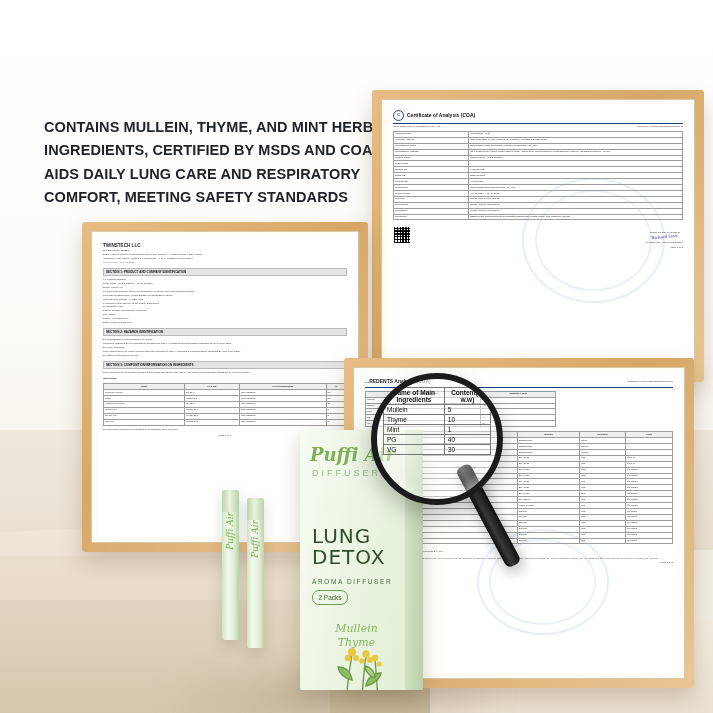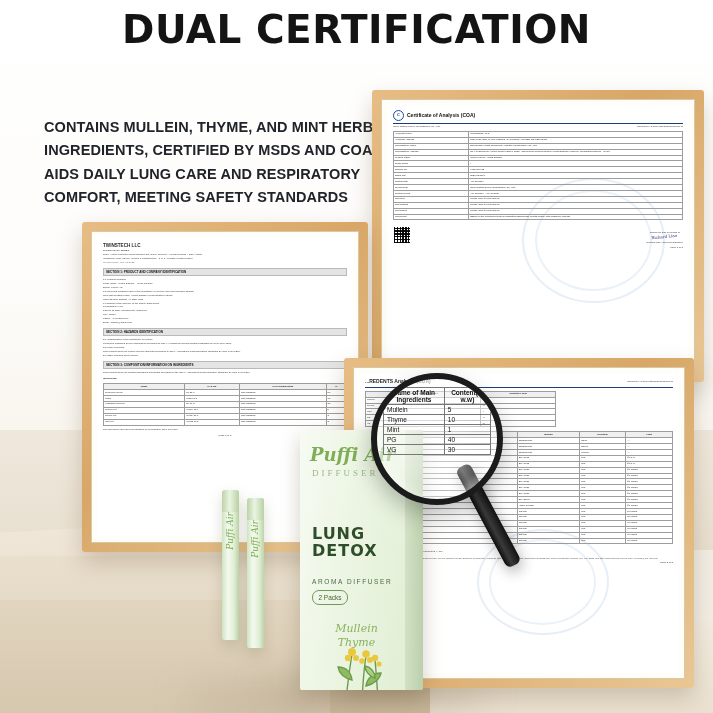--- a/index.html
+++ b/index.html
@@ -82,22 +82,22 @@
 
   
   .box{position:absolute;border-radius:2px;overflow:hidden;
     box-shadow:0 8px 20px rgba(110,95,70,.30);}
   .box-main{left:300px;top:430px;width:123px;height:260px;
     background:linear-gradient(100deg,#f7fbf3 0%,#ecf5e3 40%,#dfeed2 100%);}
   .box-side{position:absolute;right:0;top:0;width:18px;height:100%;
     background:linear-gradient(90deg,rgba(160,180,140,.25),rgba(120,150,100,.35));}
   .brand{font-family:"DejaVu Serif",serif;font-style:italic;color:#7fae57;}
   .box-brand{position:absolute;left:10px;top:14px;font-size:18px;font-weight:bold;}
-  .box-sub{position:absolute;left:12px;top:38px;font-size:9px;letter-spacing:3px;color:#9cb88c;font-family:Liberation Serif, serif;}
-  .box-title{position:absolute;left:12px;top:96px;font-size:16px;font-weight:bold;
+  .box-sub{position:absolute;left:12px;top:38px;font-size:9px;letter-spacing:3px;color:#9cb88c;}
+  .box-title{position:absolute;left:12px;top:96px;font-size:20px;font-weight:normal;
     color:#2f4d2a;letter-spacing:1px;line-height:1.05;font-family:"DejaVu Sans",sans-serif;}
   .box-aroma{position:absolute;left:12px;top:148px;font-size:6.5px;letter-spacing:1.6px;color:#4b6b42;}
   .packs{position:absolute;left:12px;top:160px;width:34px;height:13px;border:1px solid #6f9a5c;
     border-radius:7px;color:#43682f;font-size:6.5px;display:flex;align-items:center;justify-content:center;}
   .box-herb{position:absolute;left:14px;top:192px;font-family:"DejaVu Serif",serif;
     font-style:italic;color:#8cb25f;font-size:11px;line-height:1.25;text-align:center;width:85px;}
   .flower{position:absolute;left:26px;top:210px;width:72px;height:62px;}
 
   
   .stick{position:absolute;width:17px;height:150px;border-radius:3px;
@@ -135,21 +135,20 @@
   <div class="bg-wall"></div>
   <div class="podium"></div>
   <div class="podium2"></div>
   <div class="podium-front"></div>
   <div class="podium-right"></div>
   <div class="floor"></div>
   <div class="soft-shadow" style="left:260px;top:676px;width:230px;height:32px;"></div>
   <div class="soft-shadow" style="left:180px;top:688px;width:150px;height:22px;"></div>
 
   <div class="headline">
-    <span class="l1">DUAL CERTIFICATION</span>
   </div>
 
   <div class="subcopy">CONTAINS MULLEIN, THYME, AND MINT HERBAL INGREDIENTS, CERTIFIED BY MSDS AND COA, AIDS DAILY LUNG CARE AND RESPIRATORY COMFORT, MEETING SAFETY STANDARDS</div>
 
   <div class="frame" style="left:372px;top:90px;width:332px;height:292px;">
     <div class="mat">
       <div class="paper">
         <div class="watermark"></div>
         <div class="doc">
           <div class="coa-hd">

